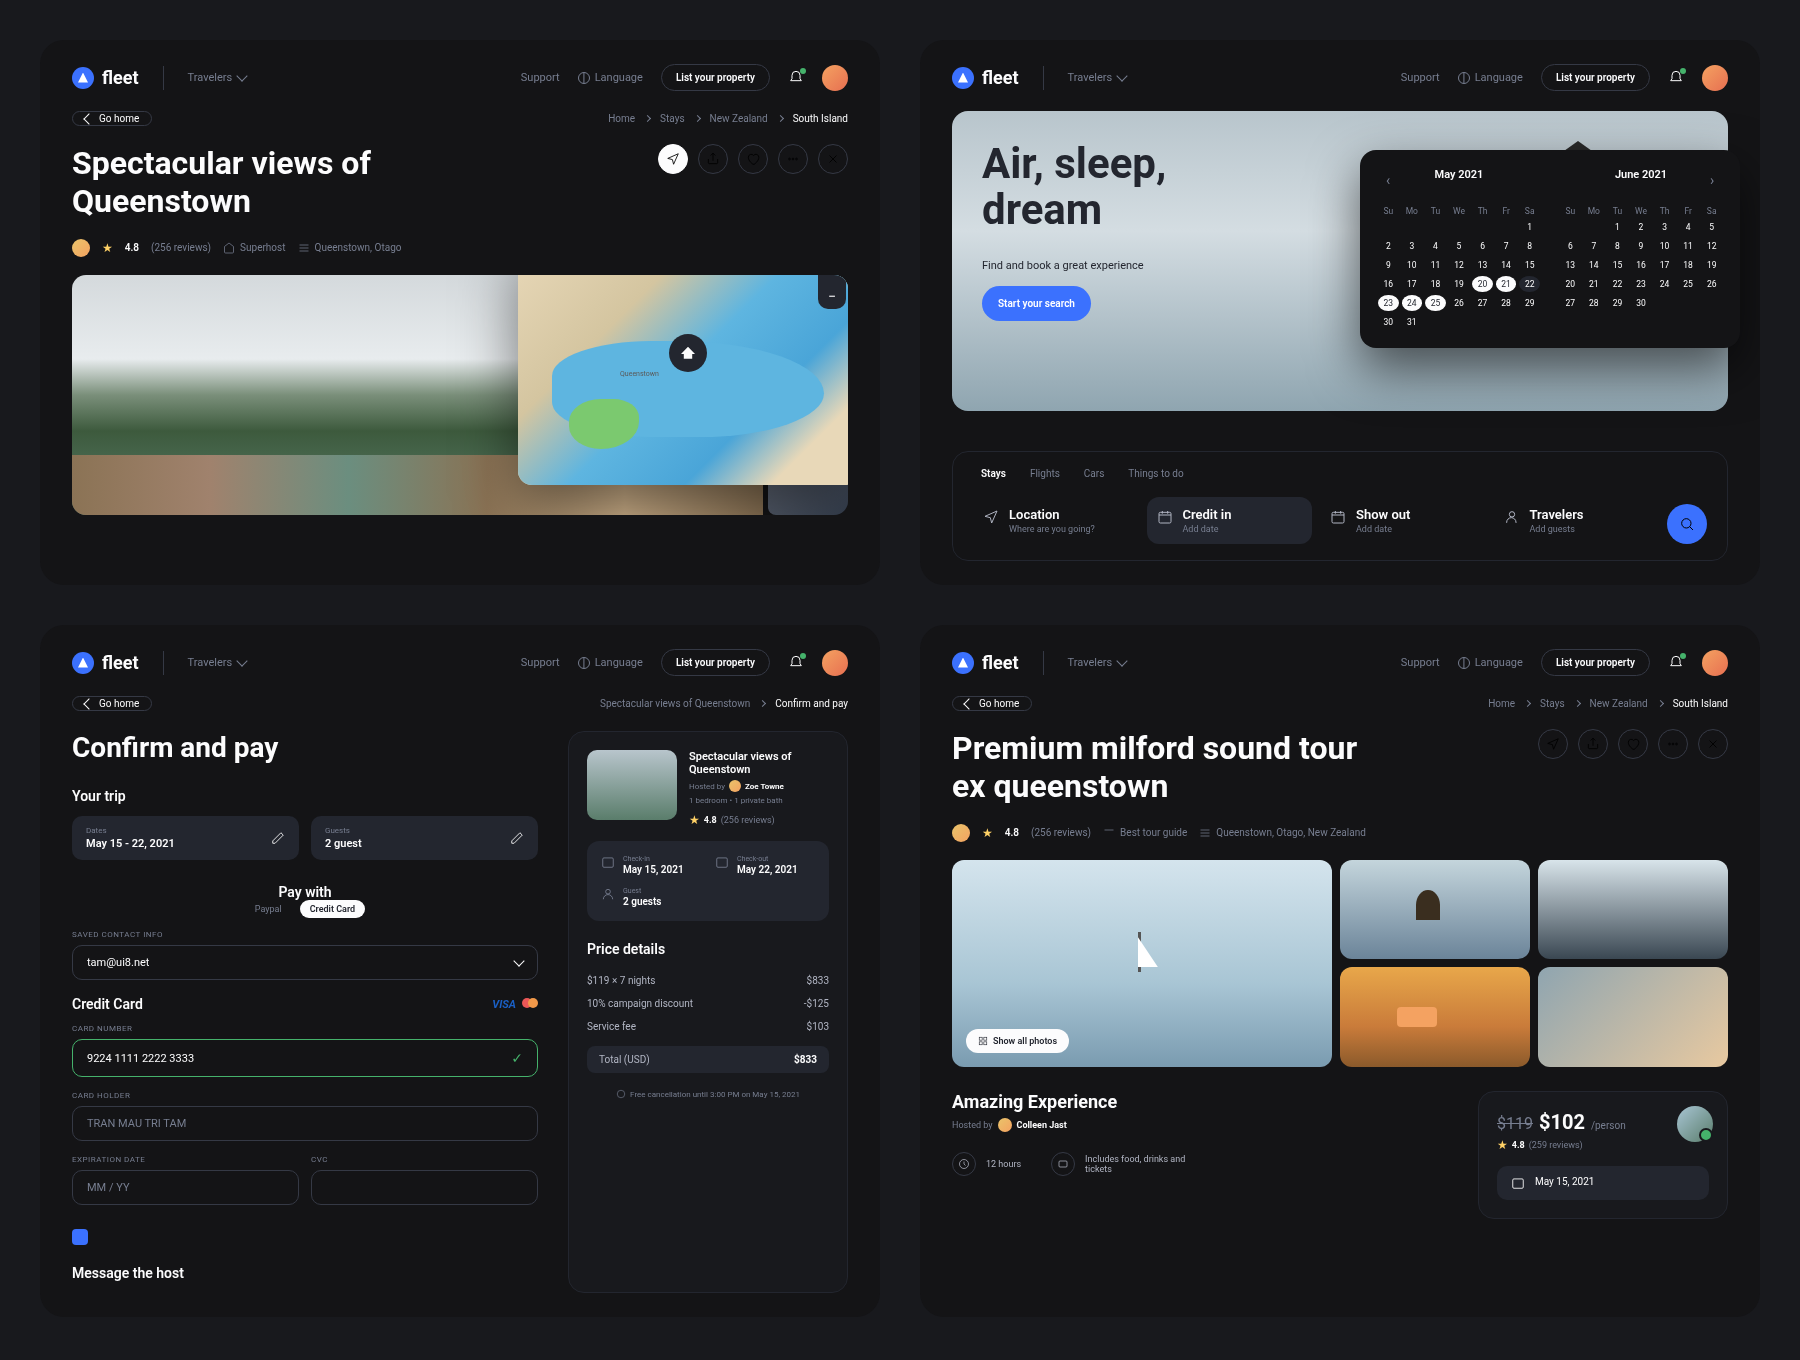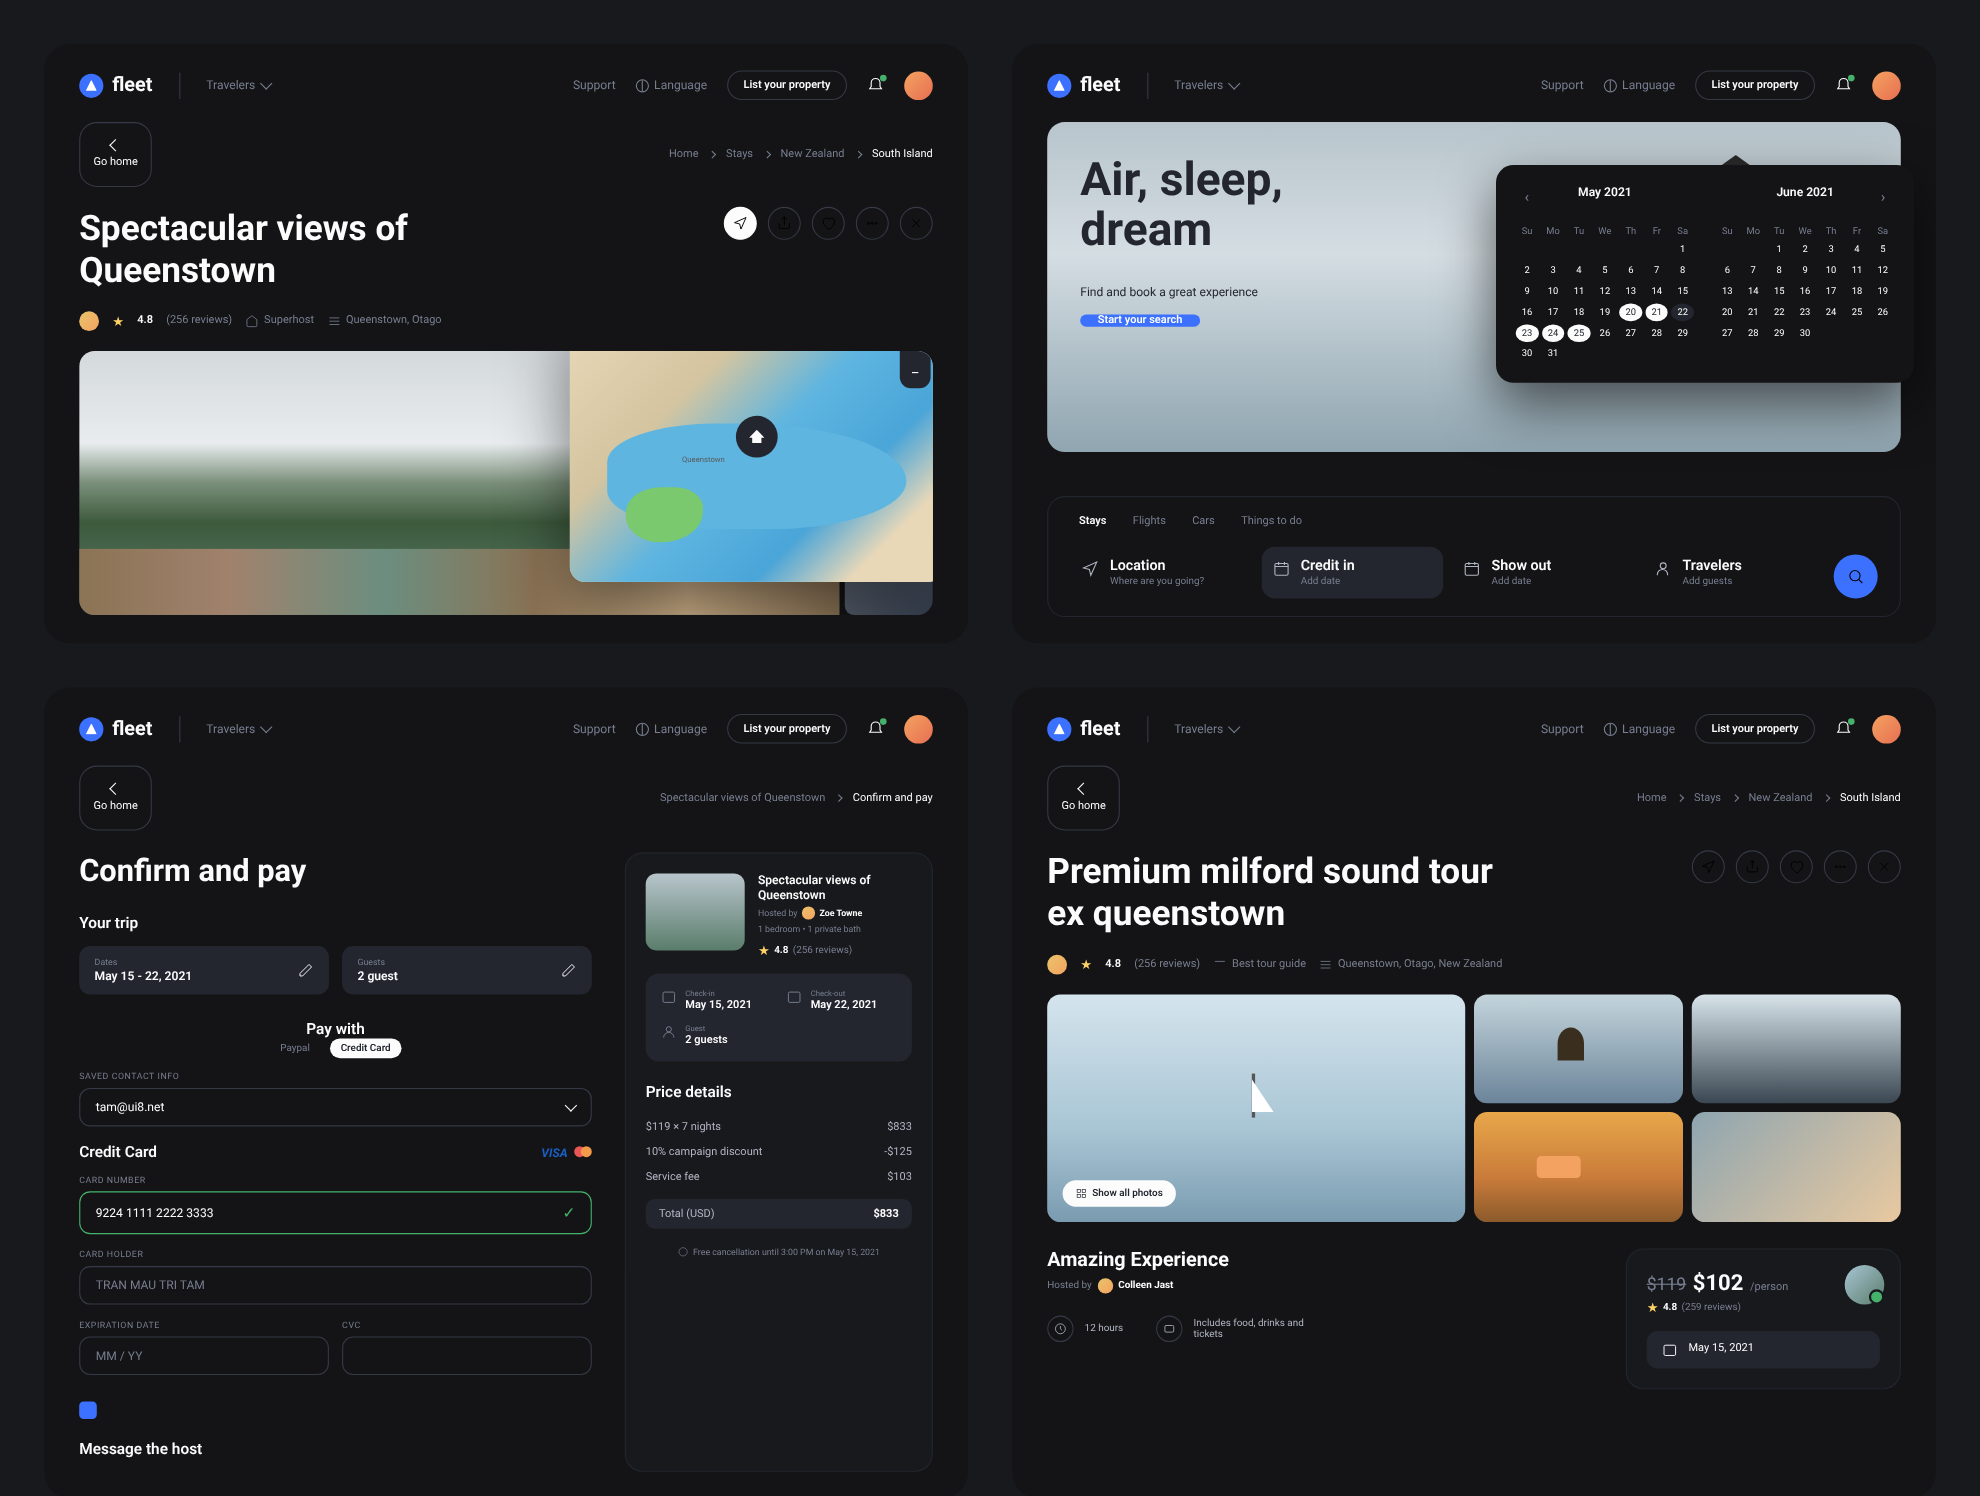--- a/index.html
+++ b/index.html
@@ -15,21 +15,21 @@
 .chevron { width: 8px; height: 8px; border-right: 1.5px solid #777e90; border-bottom: 1.5px solid #777e90; transform: rotate(45deg); margin-top: -3px; }
 .header-right { margin-left: auto; display: flex; align-items: center; gap: 18px; }
 .header-link { color: #777e90; font-size: 11px; display: flex; align-items: center; gap: 5px; }
 .globe { width: 12px; height: 12px; border: 1.2px solid #777e90; border-radius: 50%; position: relative; }
 .globe::before { content: ''; position: absolute; top: 0; bottom: 0; left: 50%; width: 1.2px; background: #777e90; transform: translateX(-50%); }
 .btn-outline { border: 1.5px solid #353945; border-radius: 18px; padding: 7px 14px; font-size: 10px; font-weight: 600; color: #fcfcfd; background: none; cursor: pointer; }
 .bell { width: 16px; height: 16px; position: relative; }
 .bell svg { width: 16px; height: 16px; }
 .bell::after { content: ''; position: absolute; top: -2px; right: -2px; width: 6px; height: 6px; background: #45b26b; border-radius: 50%; }
 .avatar { width: 26px; height: 26px; border-radius: 50%; background: linear-gradient(135deg, #f4a261, #e76f51); }
-.go-home { display: inline-flex; align-items: center; gap: 6px; border: 1px solid #353945; border-radius: 16px; padding: 16px 12px; font-size: 10px; color: #fcfcfd; cursor: pointer; flex-direction: column; }
+.go-home { display: inline-flex; align-items: center; gap: 6px; border: 1px solid #353945; border-radius: 16px; padding: 1px 12px; font-size: 10px; color: #fcfcfd; cursor: pointer; }
 .arrow-left { width: 8px; height: 8px; border-left: 1.5px solid #fcfcfd; border-bottom: 1.5px solid #fcfcfd; transform: rotate(45deg); }
 .breadcrumb { display: flex; align-items: center; gap: 10px; font-size: 10px; color: #777e90; }
 .breadcrumb span.active { color: #fcfcfd; }
 .bc-sep { width: 5px; height: 5px; border-right: 1px solid #777e90; border-top: 1px solid #777e90; transform: rotate(45deg); }
 .title-row { display: flex; align-items: flex-start; justify-content: space-between; margin: 18px 0; }
 .title { font-size: 32px; font-weight: 700; line-height: 1.2; max-width: 380px; }
 .actions { display: flex; gap: 10px; }
 .action-btn { width: 30px; height: 30px; border: 1px solid #353945; border-radius: 50%; display: flex; align-items: center; justify-content: center; background: none; cursor: pointer; }
 .action-btn.filled { background: #fcfcfd; border-color: #fcfcfd; }
 .meta-row { display: flex; align-items: center; gap: 12px; font-size: 10px; color: #777e90; flex-wrap: wrap; }
@@ -51,21 +51,21 @@
 .map-pin { position: absolute; top: 45%; left: 50%; transform: translate(-50%, -50%); width: 38px; height: 38px; background: #23262f; border-radius: 50%; display: flex; align-items: center; justify-content: center; }
 .map-pin::before { content: ''; width: 14px; height: 12px; background: #fcfcfd; clip-path: polygon(50% 0, 100% 60%, 80% 60%, 80% 100%, 20% 100%, 20% 60%, 0 60%); }
 .map-zoom { position: absolute; top: 12px; right: 12px; width: 28px; background: #23262f; border-radius: 10px; display: flex; flex-direction: column; }
 .map-zoom button { width: 28px; height: 26px; background: none; border: none; color: #fcfcfd; font-size: 14px; cursor: pointer; }
 .map-label { position: absolute; font-size: 7px; color: #5a5a5a; }
 
 
 .hero2 { position: relative; height: 300px; border-radius: 16px; overflow: hidden; margin-top: 8px; background: linear-gradient(180deg, #b8c5cc 0%, #d4dde2 40%, #8fa5b0 100%); }
 .hero2-title { position: absolute; top: 30px; left: 30px; font-size: 42px; font-weight: 700; line-height: 1.1; color: #23262f; }
 .hero2-sub { position: absolute; top: 148px; left: 30px; font-size: 11px; color: #23262f; }
-.hero2-btn { position: absolute; top: 175px; left: 30px; background: #3b71fe; color: #fff; border: none; border-radius: 18px; padding: 0 16px; font-size: 10px; font-weight: 600; cursor: pointer; }
+.hero2-btn { position: absolute; top: 175px; left: 30px; background: #3b71fe; color: #fff; border: none; border-radius: 18px; padding: 12px 16px; font-size: 10px; font-weight: 600; cursor: pointer; }
 .house { position: absolute; top: 30px; right: 80px; width: 140px; height: 100px; }
 .house-roof { width: 100%; height: 50px; background: #2a2a2a; clip-path: polygon(0 100%, 50% 0, 100% 100%); }
 .house-body { width: 100%; height: 50px; background: #e8a74a; }
 .calendar-overlay { position: absolute; top: 110px; right: 20px; width: 380px; background: #141416; border-radius: 16px; padding: 18px; z-index: 20; box-shadow: 0 20px 50px rgba(0,0,0,0.6); }
 .cal-header { display: flex; justify-content: space-between; align-items: center; margin-bottom: 12px; }
 .cal-nav { width: 20px; height: 20px; display: flex; align-items: center; justify-content: center; cursor: pointer; color: #777e90; font-size: 14px; }
 .cal-grid { display: grid; grid-template-columns: 1fr 1fr; gap: 20px; }
 .cal-month-title { font-size: 11px; font-weight: 600; text-align: center; margin-bottom: 10px; }
 .cal-days { display: grid; grid-template-columns: repeat(7, 1fr); gap: 3px; font-size: 8.5px; text-align: center; }
 .cal-dow { color: #777e90; padding: 3px 0; }

